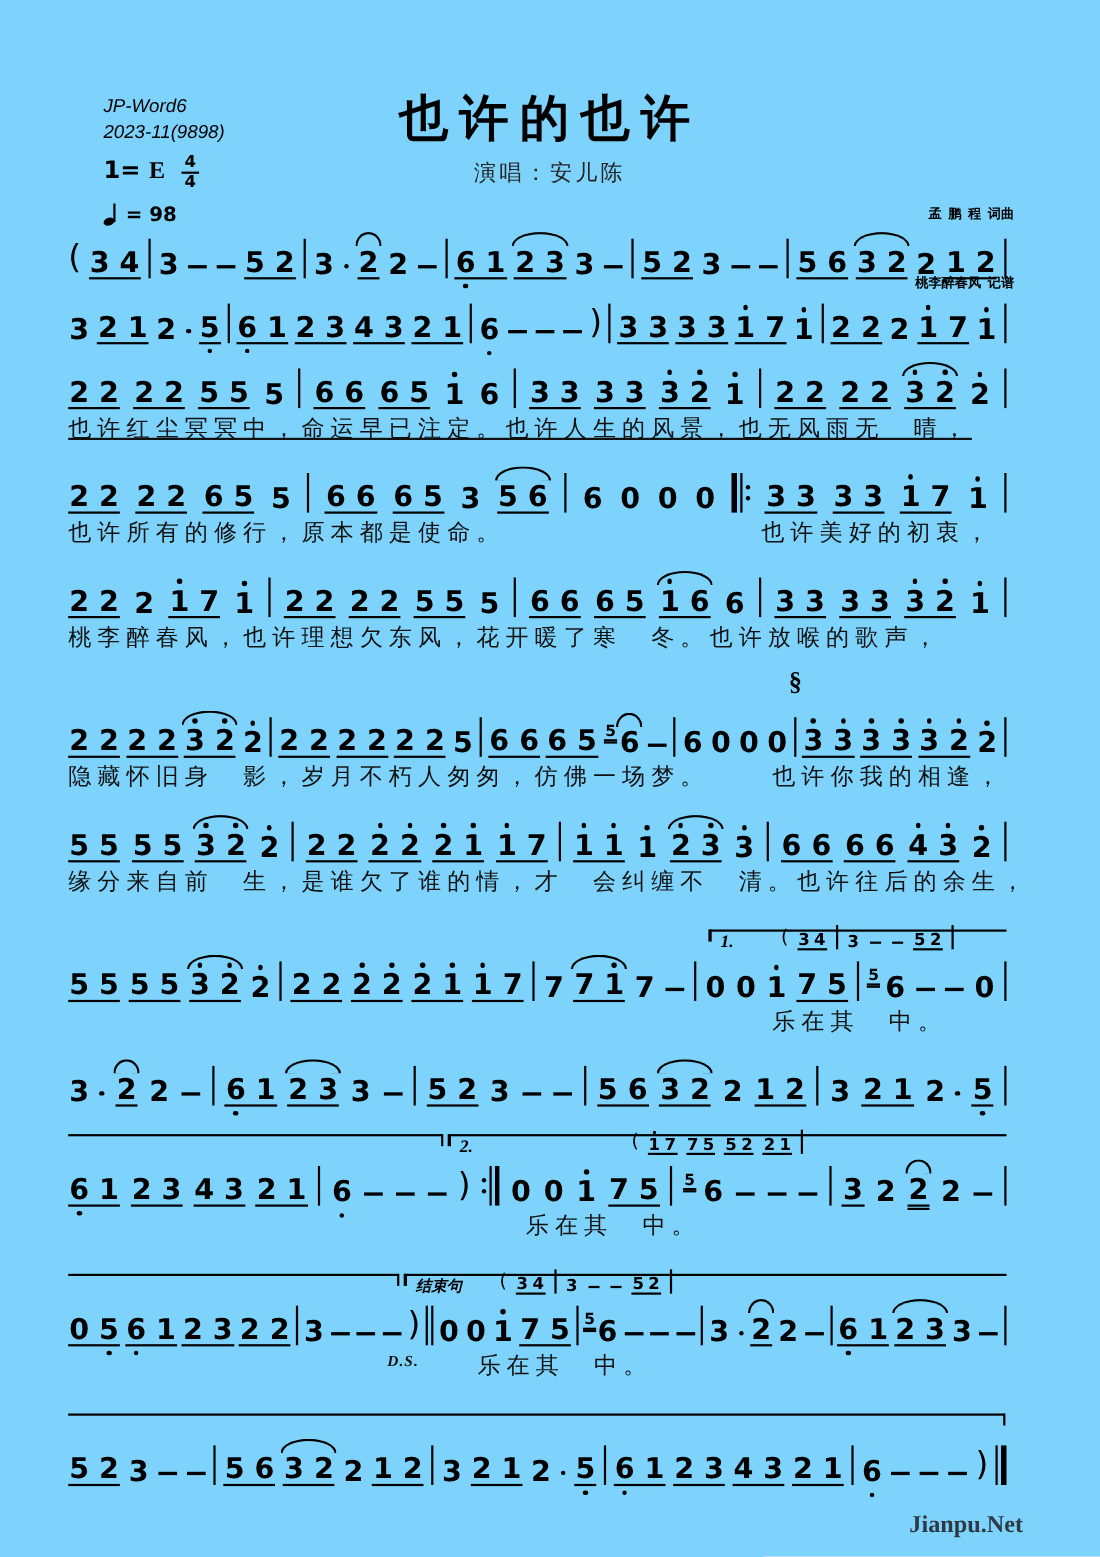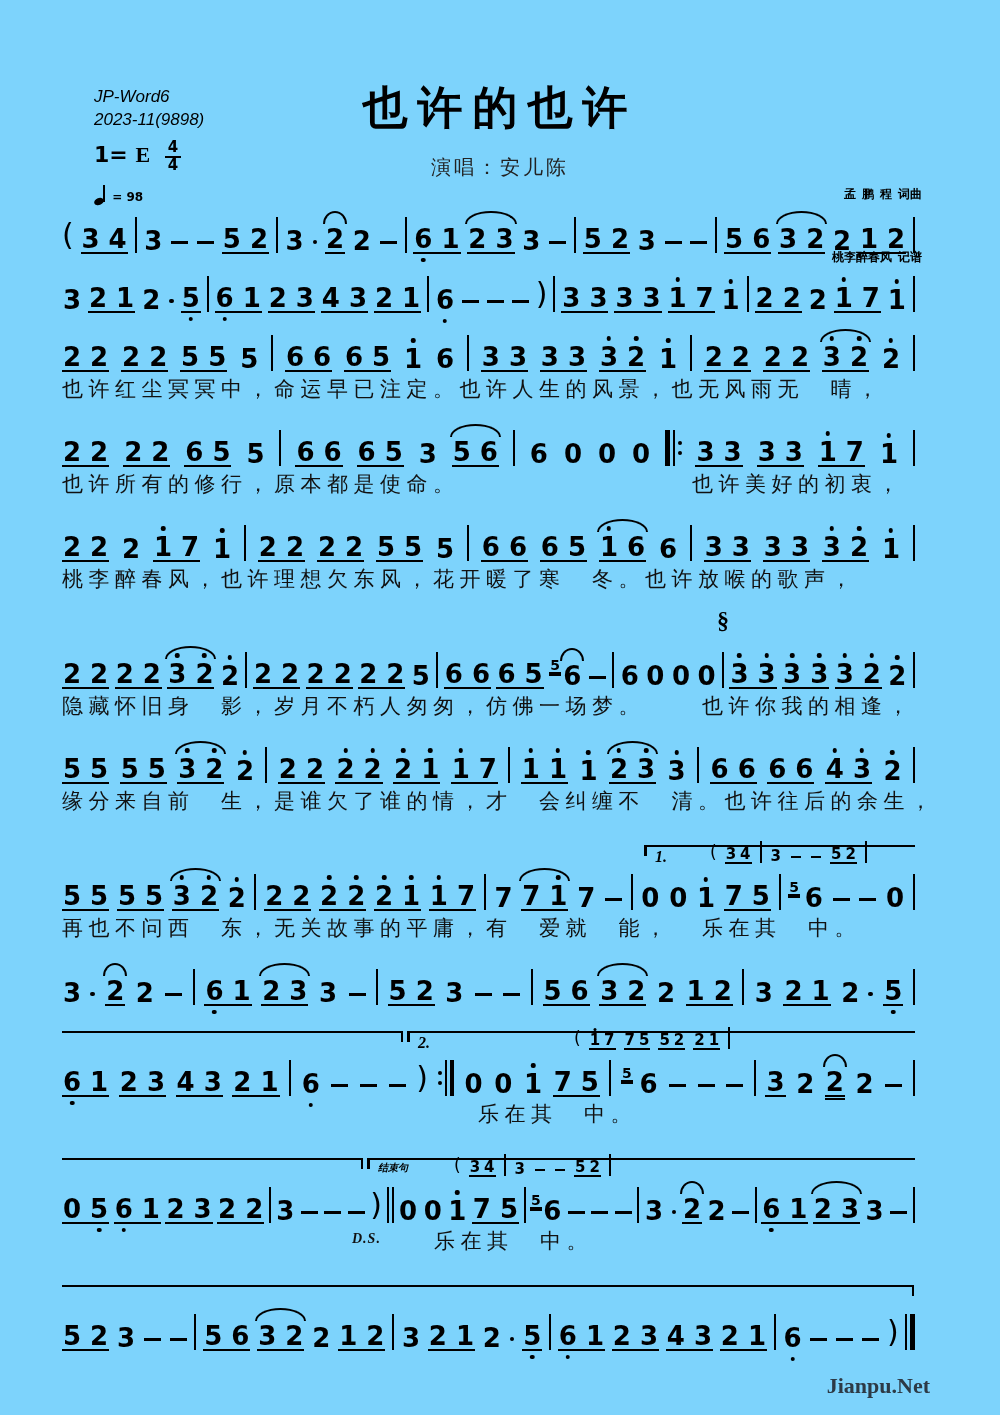--- a/index.html
+++ b/index.html
@@ -3,26 +3,26 @@
 <meta charset="utf-8">
 <style>
   html,body{margin:0;padding:0;background:#e8e8e8;}
   .page{width:1000px;height:1415px;background:#7dd3fc;position:relative;overflow:hidden;
         font-family:"DejaVu Sans",sans-serif;color:#000;}
   
   .hdr{position:relative;height:208px;}
   .gen{position:absolute;left:94px;top:86px;font:italic 17px "Liberation Sans",sans-serif;line-height:1.35;}
   .title{text-align:center;padding-top:84px;font-family:"Liberation Serif",serif;
          font-size:45px;font-weight:bold;letter-spacing:10px;line-height:1.1;}
-  .subtitle{text-align:center;margin-top:20px;font-size:20px;letter-spacing:3px;color:#222;
+  .subtitle{text-align:center;margin-top:10px;font-size:20px;letter-spacing:3px;color:#222;
             font-family:"Liberation Serif",serif;}
   .credits{position:absolute;right:78px;top:142px;font-size:12px;line-height:1.75;
            font-family:Liberation Serif, serif;font-weight:bold;text-align:right;white-space:pre;}
   .keysig{position:absolute;left:94px;top:140px;font-weight:bold;font-size:22px;line-height:1.0;}
-  .keysig .row2{margin-top:10px;font-size:12px;}
+  .keysig .row2{margin-top:10px;font-size:18px;}
   .kE{font-family:"Liberation Serif",serif;}
   .frac{display:inline-block;vertical-align:-8px;margin-left:7px;text-align:center;
         font-size:15px;line-height:1.05;font-weight:bold;}
   .frac .n{display:block;border-bottom:2px solid #000;padding:0 3px;}
   .frac .d{display:block;}
   .qnote{position:relative;display:inline-block;width:14px;height:21px;vertical-align:-4px;}
   .qnote::before{content:'';position:absolute;left:0;bottom:0;width:10px;height:7px;background:#000;
                  border-radius:50%;transform:rotate(-20deg);}
   .qnote::after{content:'';position:absolute;left:8.5px;bottom:3px;width:2.5px;height:17px;background:#000;}
   
@@ -55,21 +55,21 @@
   .lyr{position:relative;height:36px;font-family:"Liberation Serif",serif;font-size:21px;
        letter-spacing:5.5px;color:#111;}
   .lyr span{position:absolute;top:3px;white-space:nowrap;}
   .lyr .ds{font-style:italic;font-weight:bold;letter-spacing:1px;font-size:14px;top:7px;}
   
   .over{position:relative;height:32px;}
   .ov-line{position:absolute;top:12px;border-top:2.5px solid #000;}
   .ov-line.lt::before{content:'';position:absolute;left:-1px;top:-2px;width:2.5px;height:11px;background:#000;}
   .ov-line.rt::after{content:'';position:absolute;right:-1px;top:-2px;width:2.5px;height:11px;background:#000;}
   .ov-label{position:absolute;top:15px;font:italic bold 16px "Liberation Serif",serif;}
-  .ov-label.cn{font-size:10px;}
+  .ov-label.cn{font-size:14px;}
   .ov-cue{position:absolute;top:6px;}
   .cue-m{display:flex;align-items:flex-end;gap:8px;font-size:15px;font-weight:bold;}
   .cue-m .tok>*:not(:first-child){margin-left:4px;}
   .cue-m .bar{height:24px;}
   .cue-m .bl{height:22px;}
   .cue-m .dash{width:10px;height:2px;margin-bottom:6px;}
   .cue-m .u1{border-bottom-width:2px;}
   .cue-m .da{width:3px;height:3px;top:-5px;}
   .cue-m .paren{font-size:17px;line-height:20px;}
   .segno{position:absolute;top:-4px;font:bold 24px "Liberation Serif",serif;}
@@ -364,21 +364,21 @@
             <span class="ch">2<i class="da"></i></span>
           </span>
           <span class="tok">
             <span class="ch">2<i class="da"></i></span>
           </span>
           <span class="bar">
             <span class="bl"></span>
           </span>
         </div>
         <div class="lyr">
-          <span style="left: 0px;">也许红尘冥冥中，命运早已注定。也许人生的风景，也无风雨无　晴，</span>
+          <span style="left: 0px; text-decoration: underline;">也许红尘冥冥中，命运早已注定。也许人生的风景，也无风雨无　晴，</span>
         </div>
       </div>
       <div class="sys">
         <div class="m">
           <span class="tok u1">
             <span class="ch">2</span>
             <span class="ch">2</span>
           </span>
           <span class="tok u1">
             <span class="ch">2</span>
@@ -829,21 +829,20 @@
             <span class="dash"></span>
           </span>
           <span class="tok">
             <span class="ch">0</span>
           </span>
           <span class="bar">
             <span class="bl"></span>
           </span>
         </div>
         <div class="lyr">
-          <span style="left: 0px;">再也不问西　东，无关故事的平庸，有　爱就　能，</span>
           <span style="left: 640px;">乐在其　中。</span>
         </div>
       </div>
       <div class="sys">
         <div class="m">
           <span class="tok">
             <span class="ch">3</span>
             <span class="adot"></span>
           </span>
           <span class="tok u1 arc">

